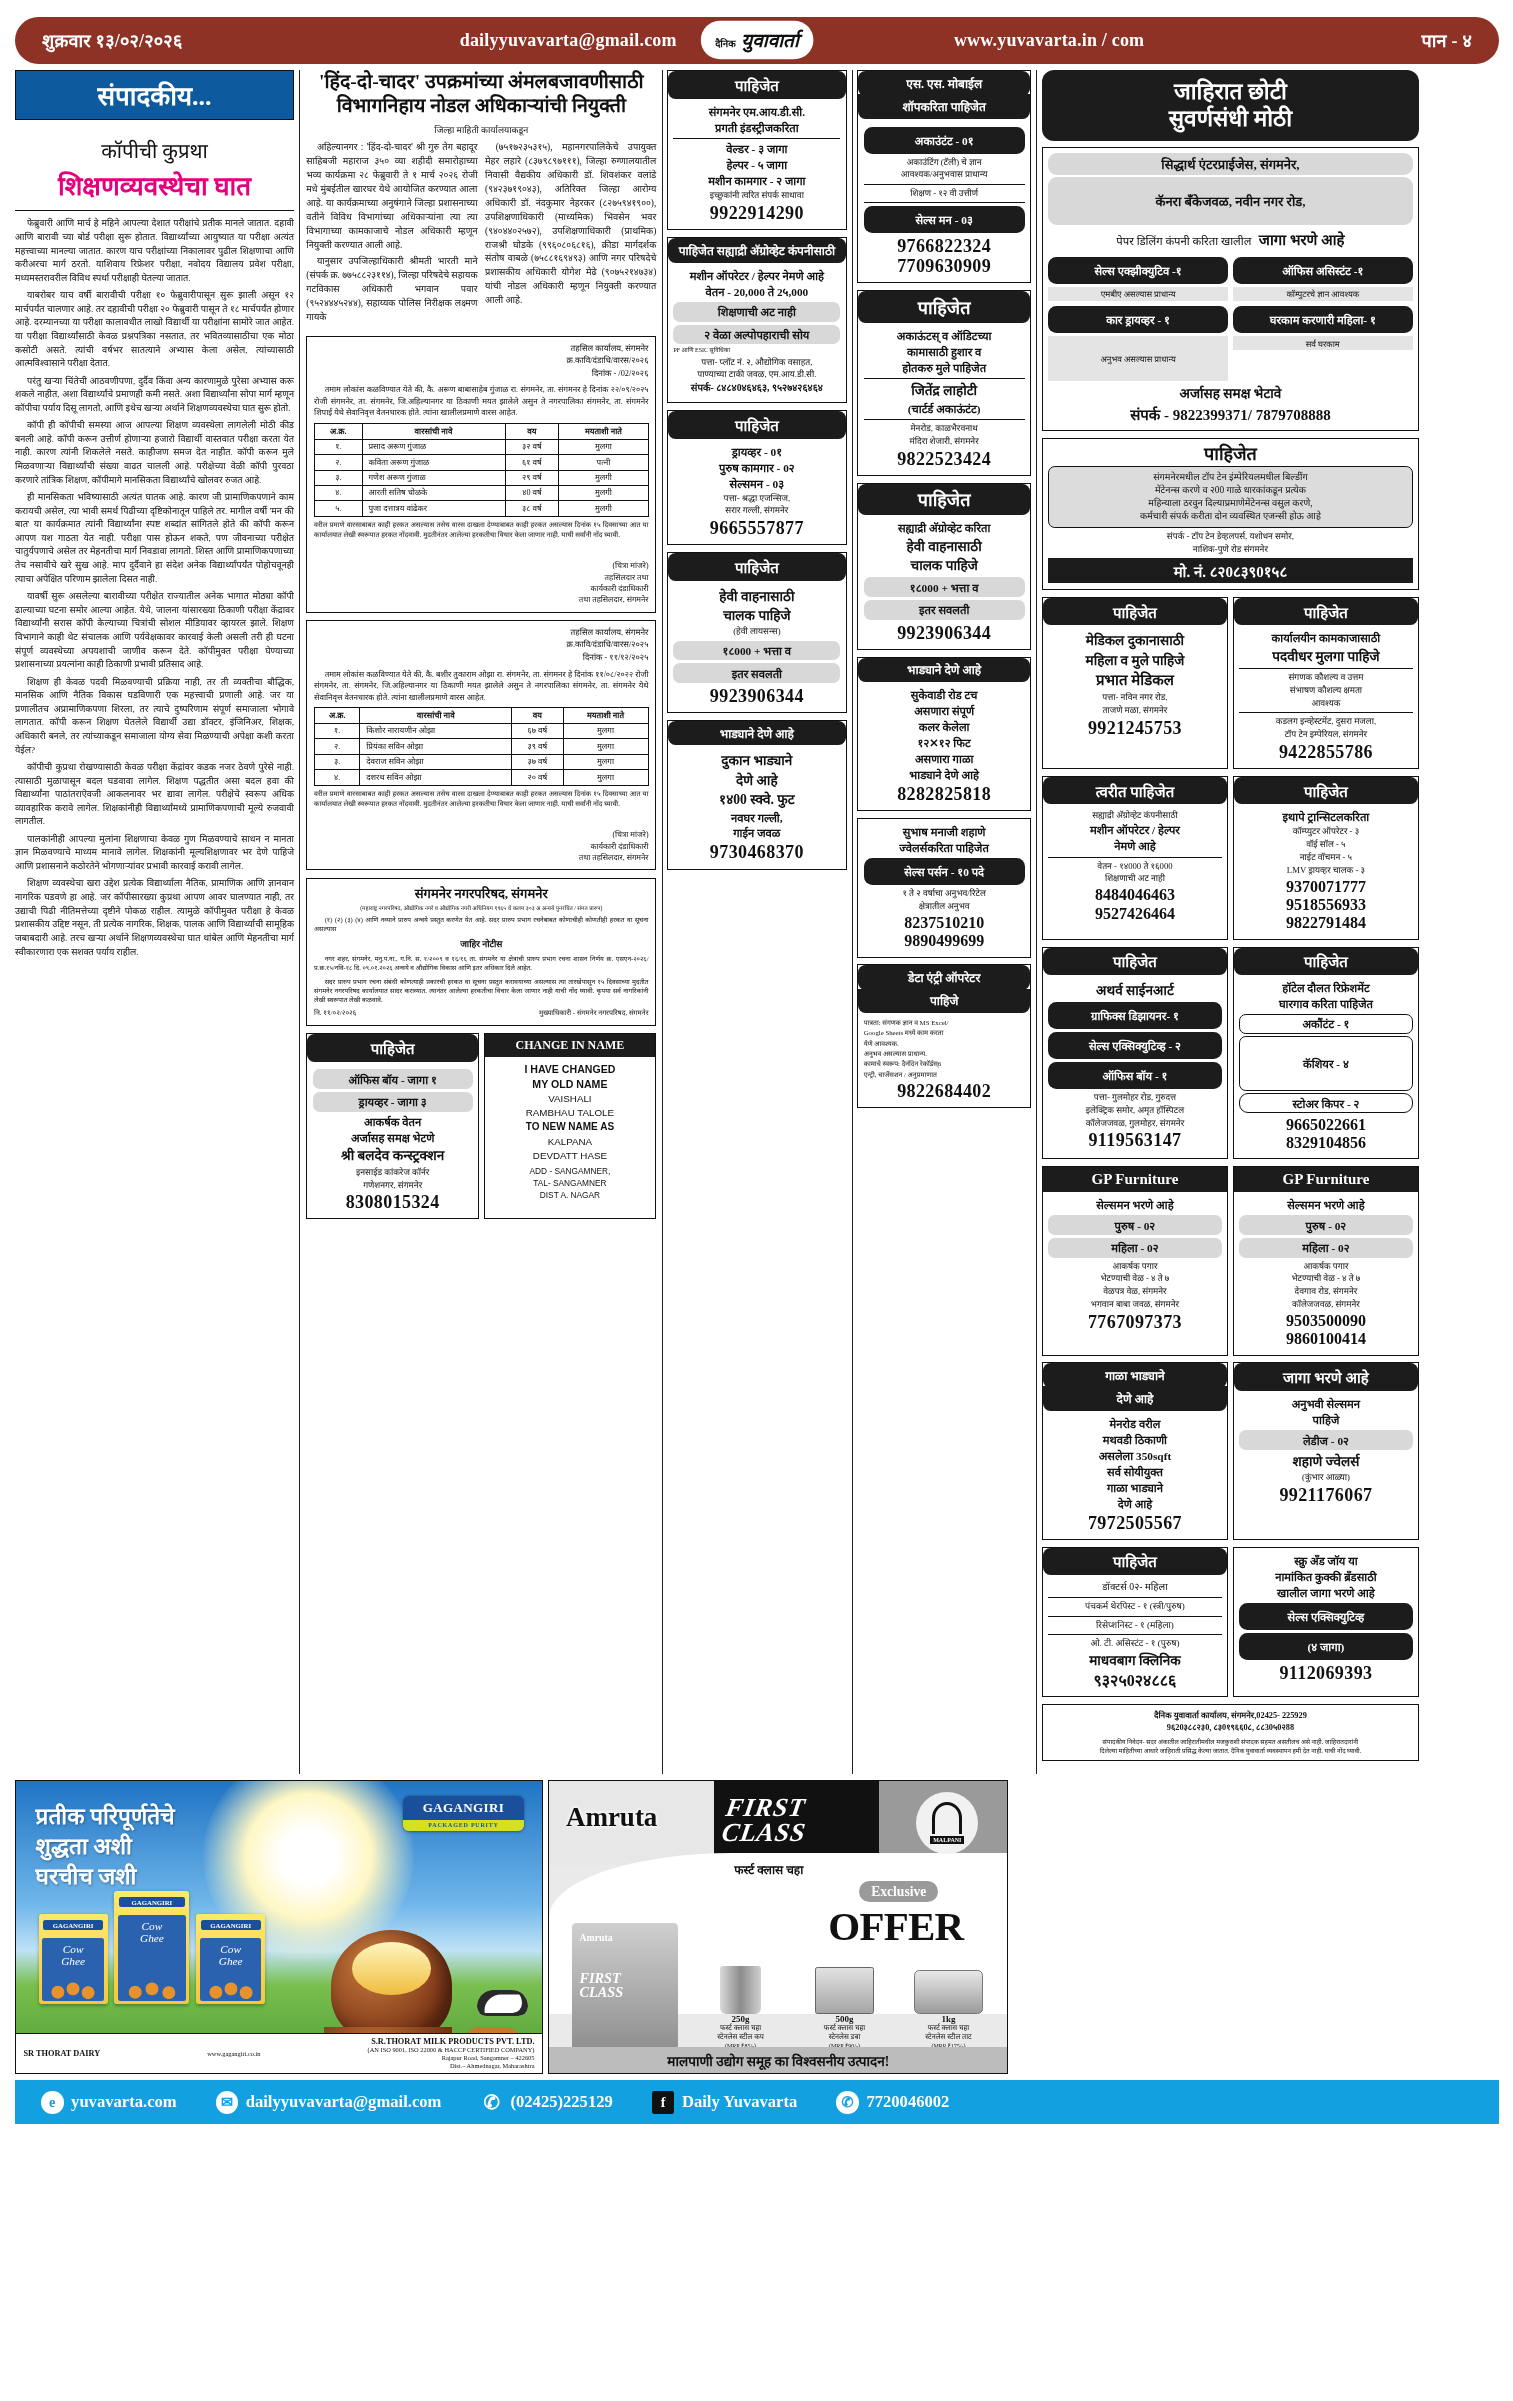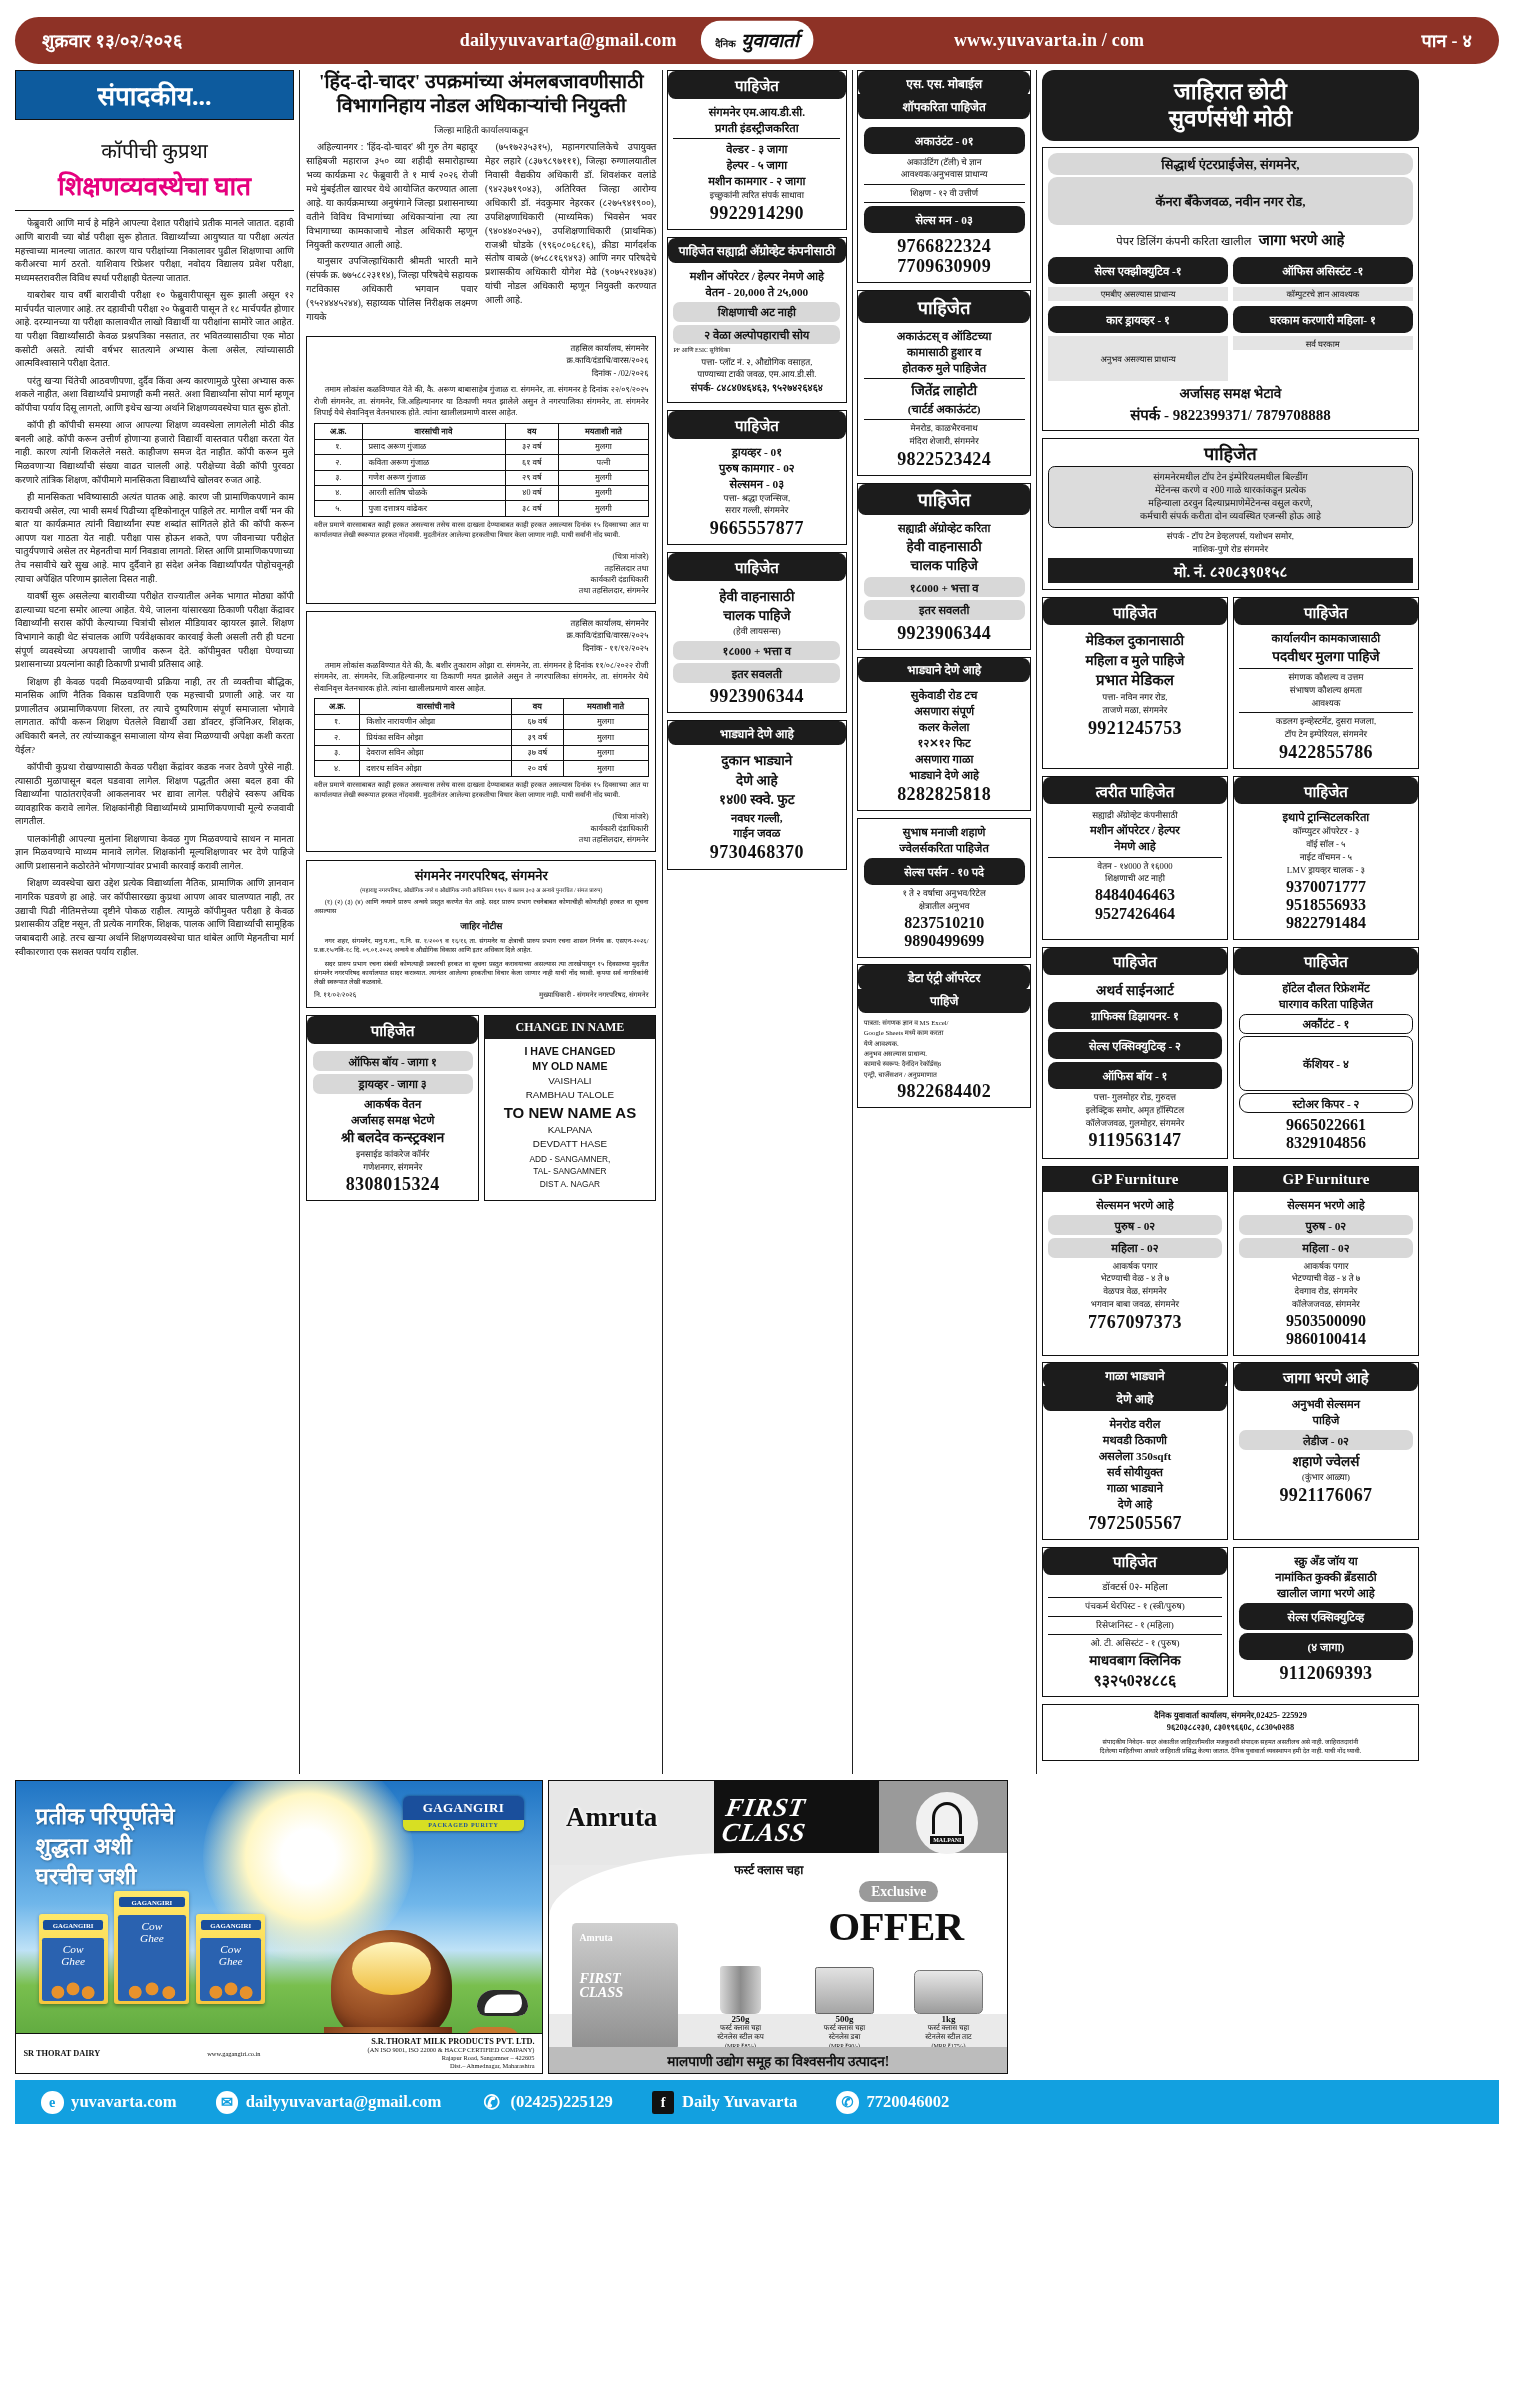--- a/index.html
+++ b/index.html
@@ -56,21 +56,21 @@
   .st-col{ flex:1; font-size:9.3px; line-height:1.5; text-align:justify; }
   .st-col p{ margin-bottom:3px; text-indent:10.6px; }
 
   
   .notice{ border:1.1px solid #111; padding:6px 6.8px; margin-top:7.5px; font-size:8px; line-height:1.42; }
   .notice .right{ text-align:right; line-height:1.5; font-size:8.3px; margin-bottom:4.5px; }
   .notice p{ text-align:justify; margin-bottom:4.5px; text-indent:10.6px;}
   table.heirs{ width:100%; border-collapse:collapse; font-size:8.1px; margin:3px 0 4.5px;}
   table.heirs th, table.heirs td{ border:0.8px solid #111; padding:1.5px 3px; text-align:center; }
   table.heirs td.nm{ text-align:left; padding-left:6px; }
-  .sign{ text-align:right; font-size:7.8px; line-height:1.45; margin-top:10px;}
+  .sign{ text-align:right; font-size:7.8px; line-height:1.45; margin-top:19px;}
 
   
   .ad{ border:1.1px solid #111; margin-bottom:6.8px; background:#fff; }
   .ad-hd{
     background:#1c1c1c; color:#fff; text-align:center;
     font-weight:bold; padding:3.8px 3px; border-radius:7.5px;
   }
   .ad-hd.h1{ font-size:18px; }
   .ad-hd.h2{ font-size:15px; }
   .ad-hd.h3{ font-size:12px; }
@@ -365,21 +365,21 @@
             <div class="ph">8308015324</div>
           </div>
         </div>
         <div class="ad">
           <div class="ad-hd h3" style="border-radius:0">CHANGE IN NAME</div>
           <div class="ad-bd" style="font-family:'Liberation Sans',sans-serif">
             <div class="ln" style="font-size:10.6px">I HAVE CHANGED</div>
             <div class="ln" style="font-size:10.6px">MY OLD NAME</div>
             <div class="sm" style="font-size:9.8px">VAISHALI</div>
             <div class="sm" style="font-size:9.8px">RAMBHAU TALOLE</div>
-            <div class="ln" style="font-size:15px">TO NEW NAME AS</div>
+            <div class="ln" style="font-size:10px">TO NEW NAME AS</div>
             <div class="sm" style="font-size:9.8px">KALPANA</div>
             <div class="sm" style="font-size:9.8px">DEVDATT HASE</div>
             <div class="sm" style="font-size:8.3px;margin-top:3px">ADD -  SANGAMNER,</div>
             <div class="sm" style="font-size:8.3px">TAL- SANGAMNER</div>
             <div class="sm" style="font-size:8.3px">DIST A. NAGAR</div>
           </div>
         </div>
       </div>
     </div>
 

